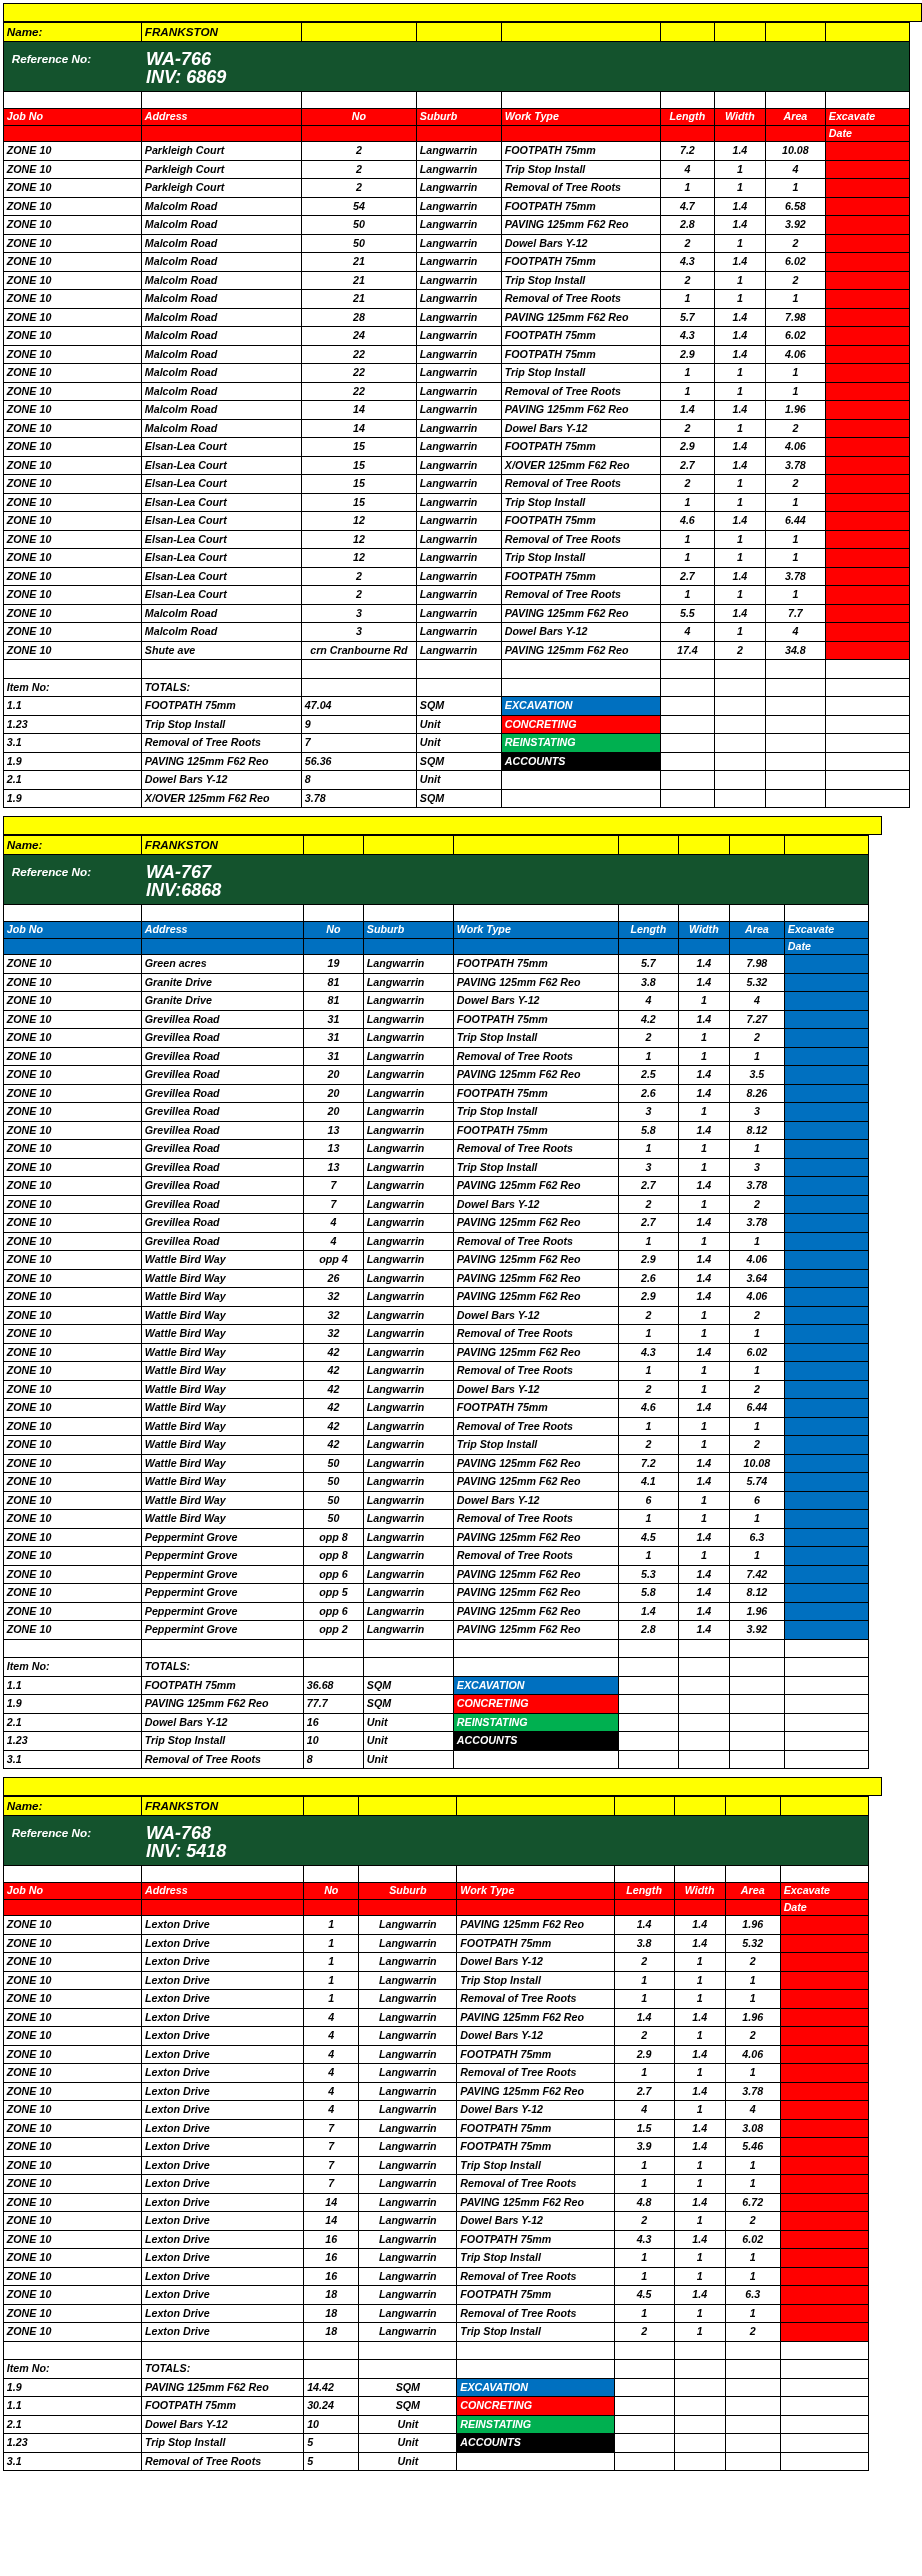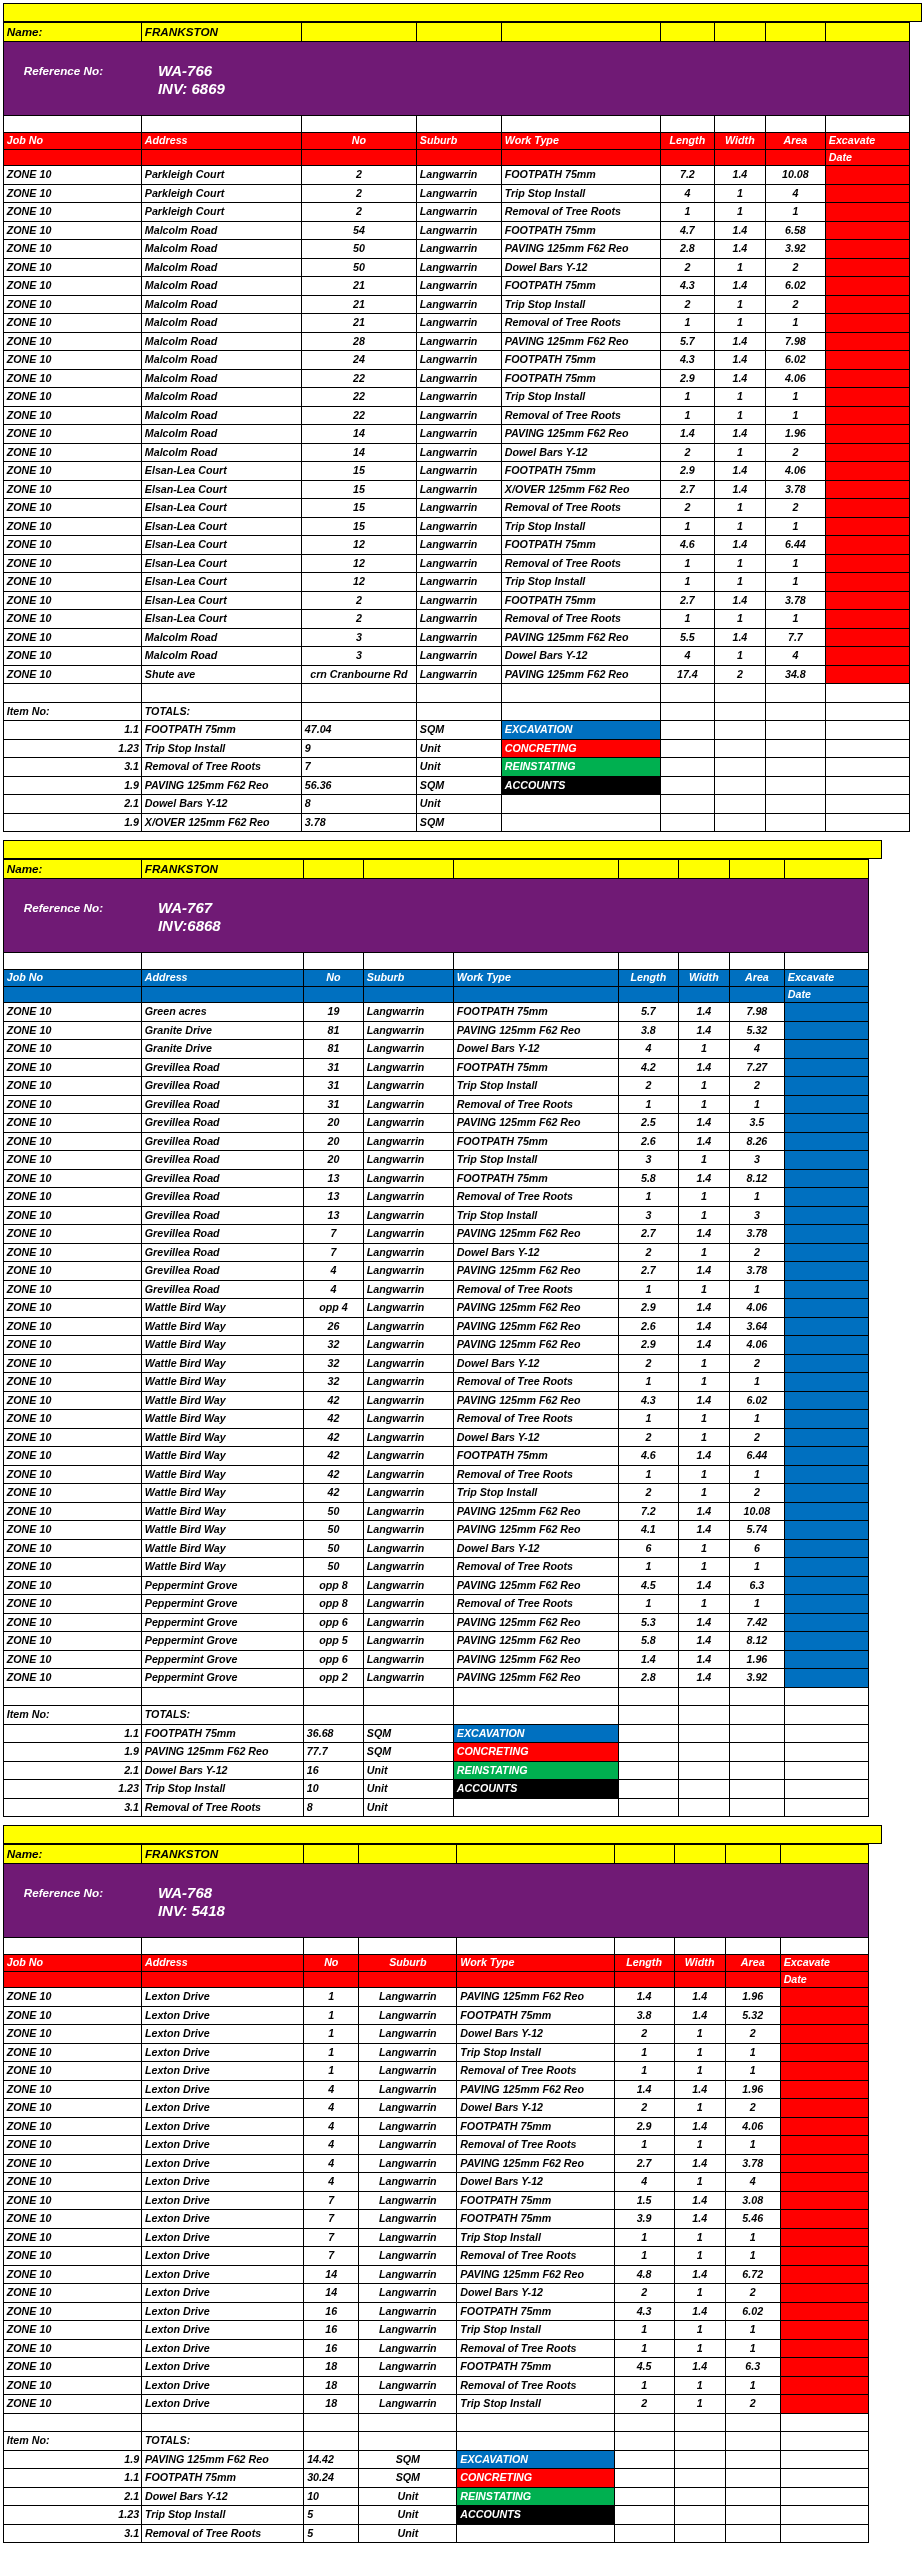--- a/index.html
+++ b/index.html
@@ -24,32 +24,32 @@
   .s1 col:nth-child(4){width:85px}  .s1 col:nth-child(5){width:159px} .s1 col:nth-child(6){width:54px}
   .s1 col:nth-child(7){width:51px}  .s1 col:nth-child(8){width:60px}  .s1 col:nth-child(9){width:84px}
   .s2 col:nth-child(1){width:138px} .s2 col:nth-child(2){width:162px} .s2 col:nth-child(3){width:60px}
   .s2 col:nth-child(4){width:90px}  .s2 col:nth-child(5){width:165px} .s2 col:nth-child(6){width:60px}
   .s2 col:nth-child(7){width:51px}  .s2 col:nth-child(8){width:55px}  .s2 col:nth-child(9){width:84px}
   .s3 col:nth-child(1){width:138px} .s3 col:nth-child(2){width:162px} .s3 col:nth-child(3){width:55px}
   .s3 col:nth-child(4){width:98px} .s3 col:nth-child(5){width:157px} .s3 col:nth-child(6){width:60px}
   .s3 col:nth-child(7){width:51px}  .s3 col:nth-child(8){width:55px}  .s3 col:nth-child(9){width:88px}
 
   .r-name td { background:#FFFF00; height:17.5px; font-size:11.7px; }
-  .r-ref td { background:#701a75; height:48px; padding:16px; }
+  .r-ref td { background:#14532d; height:48px; padding:4px; }
   .ref-flex { display:flex; align-items:flex-start; padding-top:3.9px; }
   .ref-label { width:138px; padding-left:3.9px; color:#fff; font-size:11.7px; font-weight:bold; line-height:18.5px; }
-  .ref-vals { color:#fff; font-size:15px; font-weight:bold; }
+  .ref-vals { color:#fff; font-size:18px; font-weight:bold; }
   .ref-vals div { line-height:18.5px; }
   .r-spacer td { height:17.5px; }
   .r-hdr td { background:var(--accent); color:#fff; height:15.5px; line-height:15.5px; }
   .r-data .exc { background:var(--accent); }
   
   td.c2, td.c5, td.c6, td.c7 { text-align:center; }
   .s3 td.c3 { text-align:center; }
-  td.t-item { text-align:right; padding-right:1.9px; }
+  td.t-item { text-align:left; padding-right:1.9px; }
   td.t-qty { text-align:left; }
   td.t-legend.has-legend { color:#fff; }
 </style>
 </head>
 <body>
 
 <div id="sheet">
   <div class="section s1" style="--accent: #FF0000;">
     <div class="top-band"></div>
     <table class="sec">

